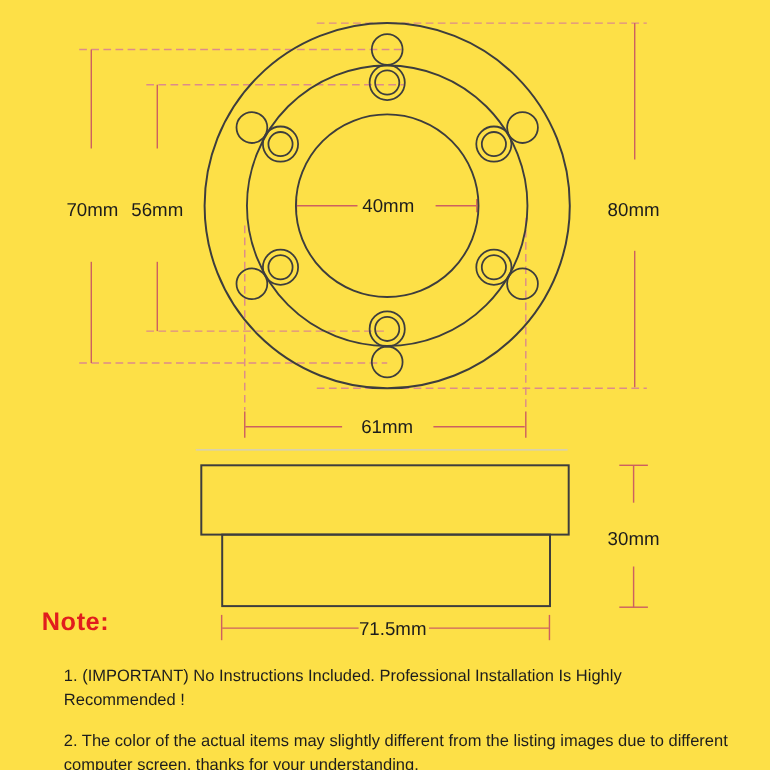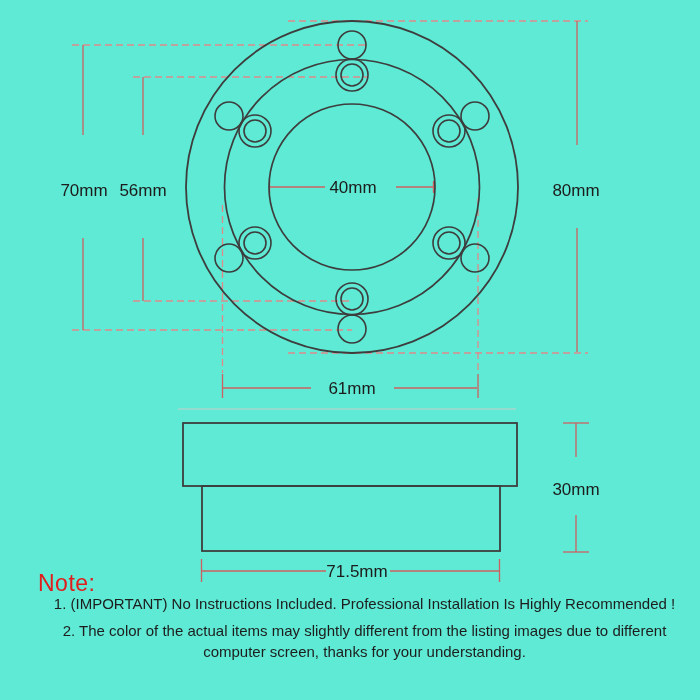--- a/index.html
+++ b/index.html
@@ -1,33 +1,33 @@
 <!DOCTYPE html>
 <html><head>
 <meta charset="utf-8">
 <style>
   html,body{margin:0;padding:0;background:#ffffff;}
   #stage{
-    position:relative;width:700px;height:700px;background:#5eead4;overflow:hidden;
+    position:relative;width:700px;height:700px;background:#fde047;overflow:hidden;
     font-family:"Liberation Sans", sans-serif;
   }
   #drawing{position:absolute;left:0;top:0;}
   .dim-label{
     font-family:"Liberation Sans", sans-serif;
     font-size:17px;fill:#1c1c1c;text-anchor:middle;
   }
   #note-title{
-    position:absolute;left:38px;top:570px;
-    font-size:23px;font-weight:normal;color:#e11d1d;letter-spacing:0.5px;text-align:right;
+    position:absolute;left:38px;top:552px;
+    font-size:23px;font-weight:bold;color:#e11d1d;letter-spacing:0.5px;text-align:right;
   }
   #note-list{
     position:absolute;left:42px;top:588px;width:645px;
     font-size:15px;line-height:21.5px;color:#1d1d1d;
   }
-  .note-item{margin:5px;padding:0;text-align:center;}
+  .note-item{margin:16px;padding:0;}
 </style>
 </head>
 <body>
 
 <div id="stage">
 
   <svg id="drawing" width="700" height="700" viewBox="0 0 700 700">
 
     <g stroke="#dd8b8b" stroke-width="1.3" stroke-dasharray="7 4">
       <line x1="288" y1="21" x2="588" y2="21"></line>

